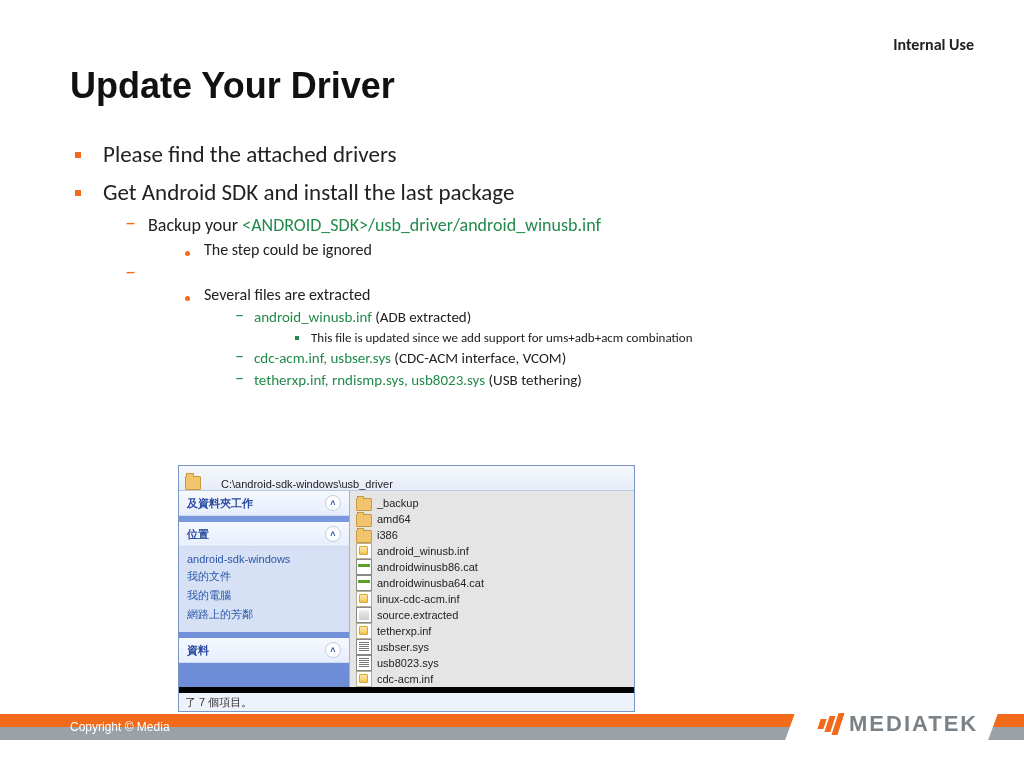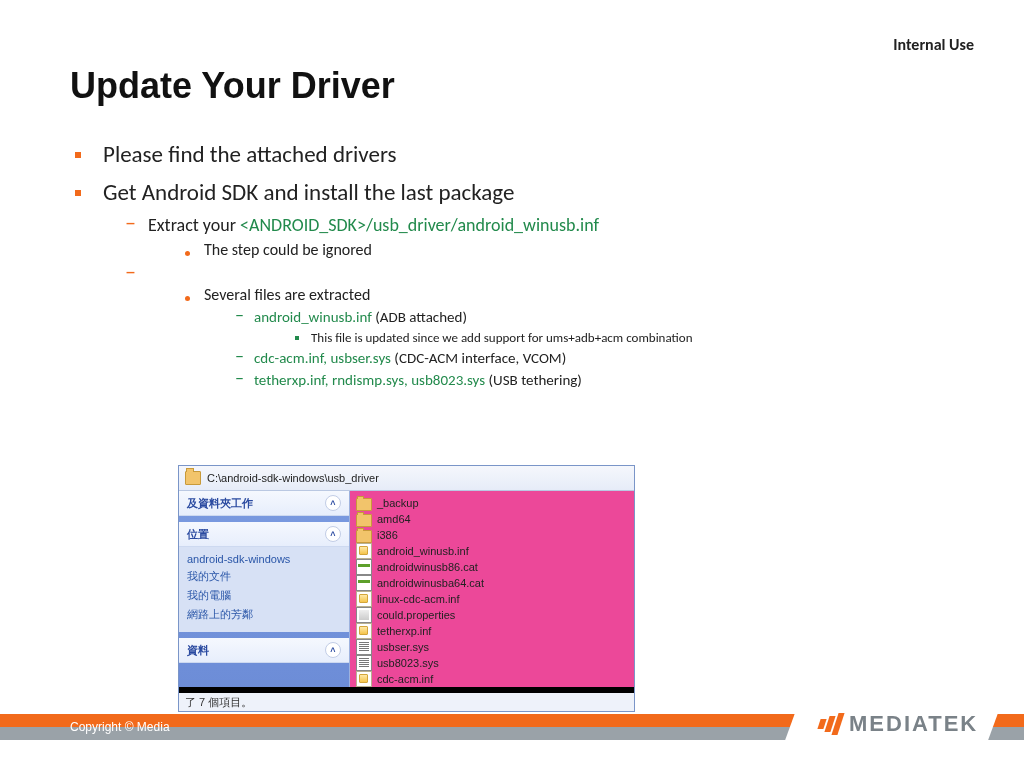--- a/index.html
+++ b/index.html
@@ -138,22 +138,22 @@
     background:#fff;
     font-family: Tahoma, Arial, sans-serif;
     font-size:11px;
     overflow:hidden;
     box-shadow: 0 0 0 1px #d8e0ee inset;
   }
   .exp-address {
     height:24px;
     background: linear-gradient(#f5f7fc,#e6ecf8);
     border-bottom:1px solid #bac8e2;
-    display:flex; align-items:center;
-    padding-left:6px; gap:6px;
+    display:flex; align-items:flex-end;
+    padding-left:6px; gap:20px;
   }
   .folder-icon {
     width:14px;height:12px;background:#f2c46b;border:1px solid #c89a3a;
     border-radius:1px;position:relative;flex:none;
   }
   .folder-icon::before{content:"";position:absolute;top:-4px;left:0;width:6px;height:3px;background:#f2c46b;border:1px solid #c89a3a;border-bottom:none;}
   .exp-body { display:flex; height:calc(100% - 24px); }
   .exp-side {
     width:170px;
     background: linear-gradient(#7a9ae0,#6b8bd6);
@@ -174,21 +174,21 @@
   }
   .chev {
     width:14px;height:14px;border-radius:50%;background:#fff;
     display:flex;align-items:center;justify-content:center;
     color:#2a4aa0;font-size:9px;border:1px solid #c2cde6;
   }
   .side-links { padding:4px 8px 8px 8px; background:#d7e1f5;}
   .side-links div { color:#2a56a8; padding:2px 0; cursor:default;}
   .exp-files {
     flex:1;
-    background:#ec4899;
+    background:#e5e5e5;
     padding:4px 6px;
   }
   .frow {
     display:flex; align-items:center; gap:5px; height:16px;
   }
   .ico {
     width:14px;height:14px;flex:none;display:inline-block;position:relative;
   }
   .ico-fld {background:#f2c46b;border:1px solid #c89a3a;border-radius:1px;height:11px;margin-top:2px;}
   .ico-fld::before{content:"";position:absolute;top:-3px;left:0;width:5px;height:2px;background:#f2c46b;border:1px solid #c89a3a;border-bottom:none;}
@@ -217,38 +217,38 @@
       <span class="dot"></span>
       <span>Please find the attached drivers</span>
     </div>
   <div class="b1">
       <span class="dot"></span>
       <span>Get Android SDK and install the last package</span>
     </div>
 
   <div class="b2">
       <span class="dash">–</span>
-      <span><span>Extract your </span><span class="green">&lt;ANDROID_SDK&gt;/usb_driver/android_winusb.inf</span></span>
+      <span><span>Backup your </span><span class="green">&lt;ANDROID_SDK&gt;/usb_driver/android_winusb.inf</span></span>
     </div>
   <div class="b3">
       <span class="dot"></span>
       <span>The step could be ignored</span>
     </div>
 
   <div class="b2">
       <span class="dash">–</span>
     </div>
   <div class="b3">
       <span class="dot"></span>
       <span>Several files are extracted</span>
     </div>
 
   <div class="b4">
       <span class="dash">–</span>
-      <span><span class="green">android_winusb.inf</span><span> (ADB attached)</span></span>
+      <span><span class="green">android_winusb.inf</span><span> (ADB extracted)</span></span>
     </div>
   <div class="b5">
       <span class="dot"></span>
       <span>This file is updated since we add support for ums+adb+acm combination</span>
     </div>
   <div class="b4">
       <span class="dash">–</span>
       <span><span class="green">cdc-acm.inf, usbser.sys</span><span> (CDC-ACM interface, VCOM)</span></span>
     </div>
   <div class="b4">
@@ -313,21 +313,21 @@
         <div class="frow">
           <span class="ico ico-cat"></span>
           <span>androidwinusba64.cat</span>
         </div>
         <div class="frow">
           <span class="ico ico-inf"></span>
           <span>linux-cdc-acm.inf</span>
         </div>
         <div class="frow">
           <span class="ico ico-prop"></span>
-          <span>could.properties</span>
+          <span>source.extracted</span>
         </div>
         <div class="frow">
           <span class="ico ico-inf"></span>
           <span>tetherxp.inf</span>
         </div>
         <div class="frow">
           <span class="ico ico-sys"></span>
           <span>usbser.sys</span>
         </div>
         <div class="frow">

